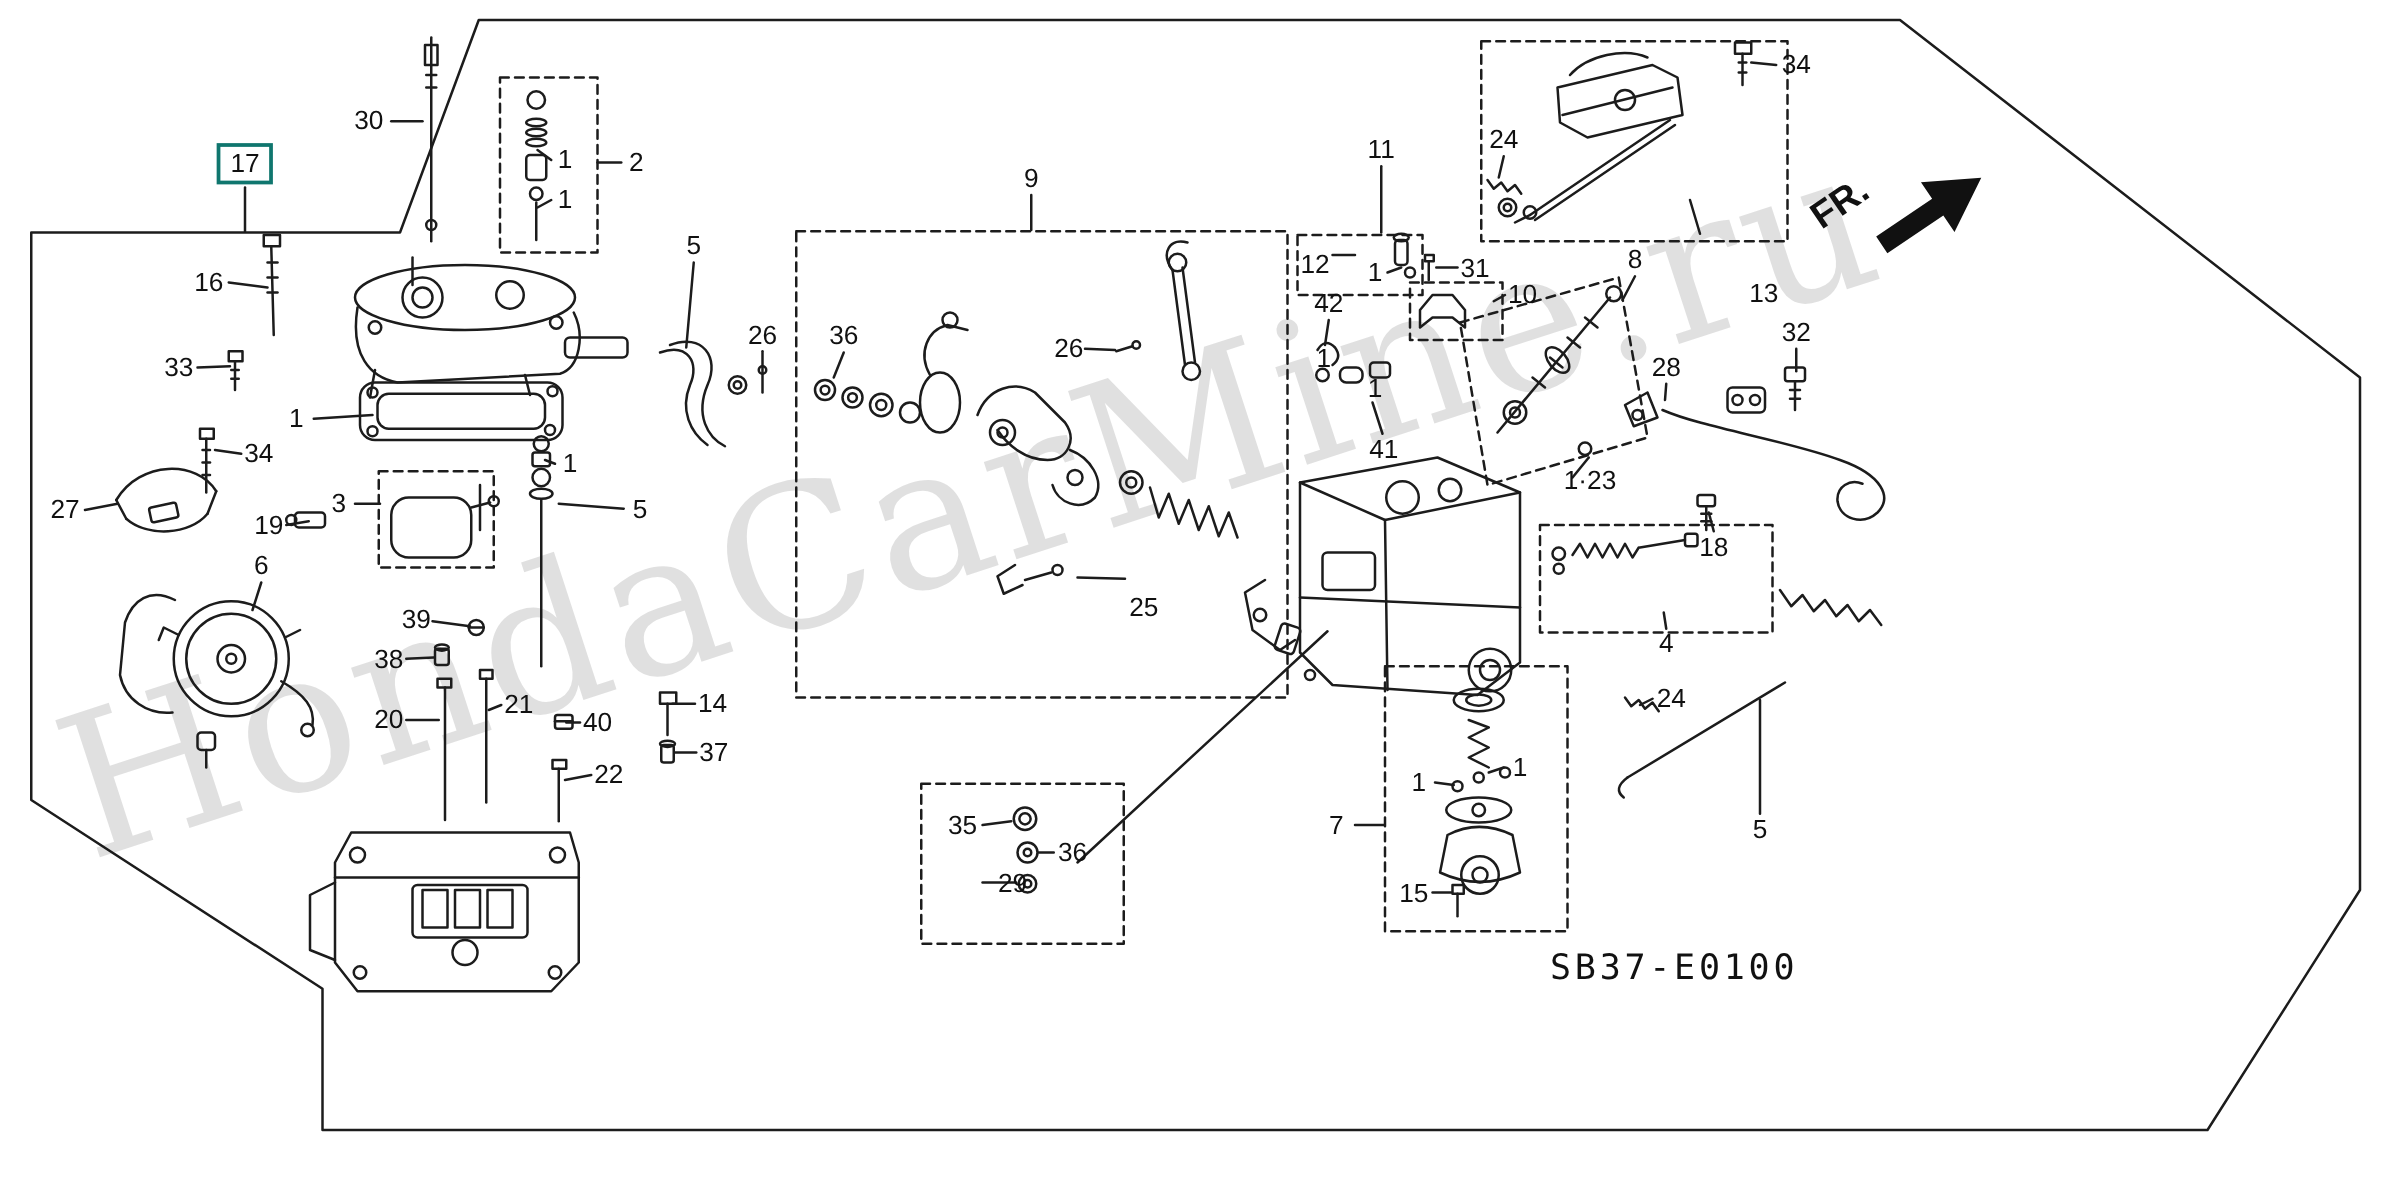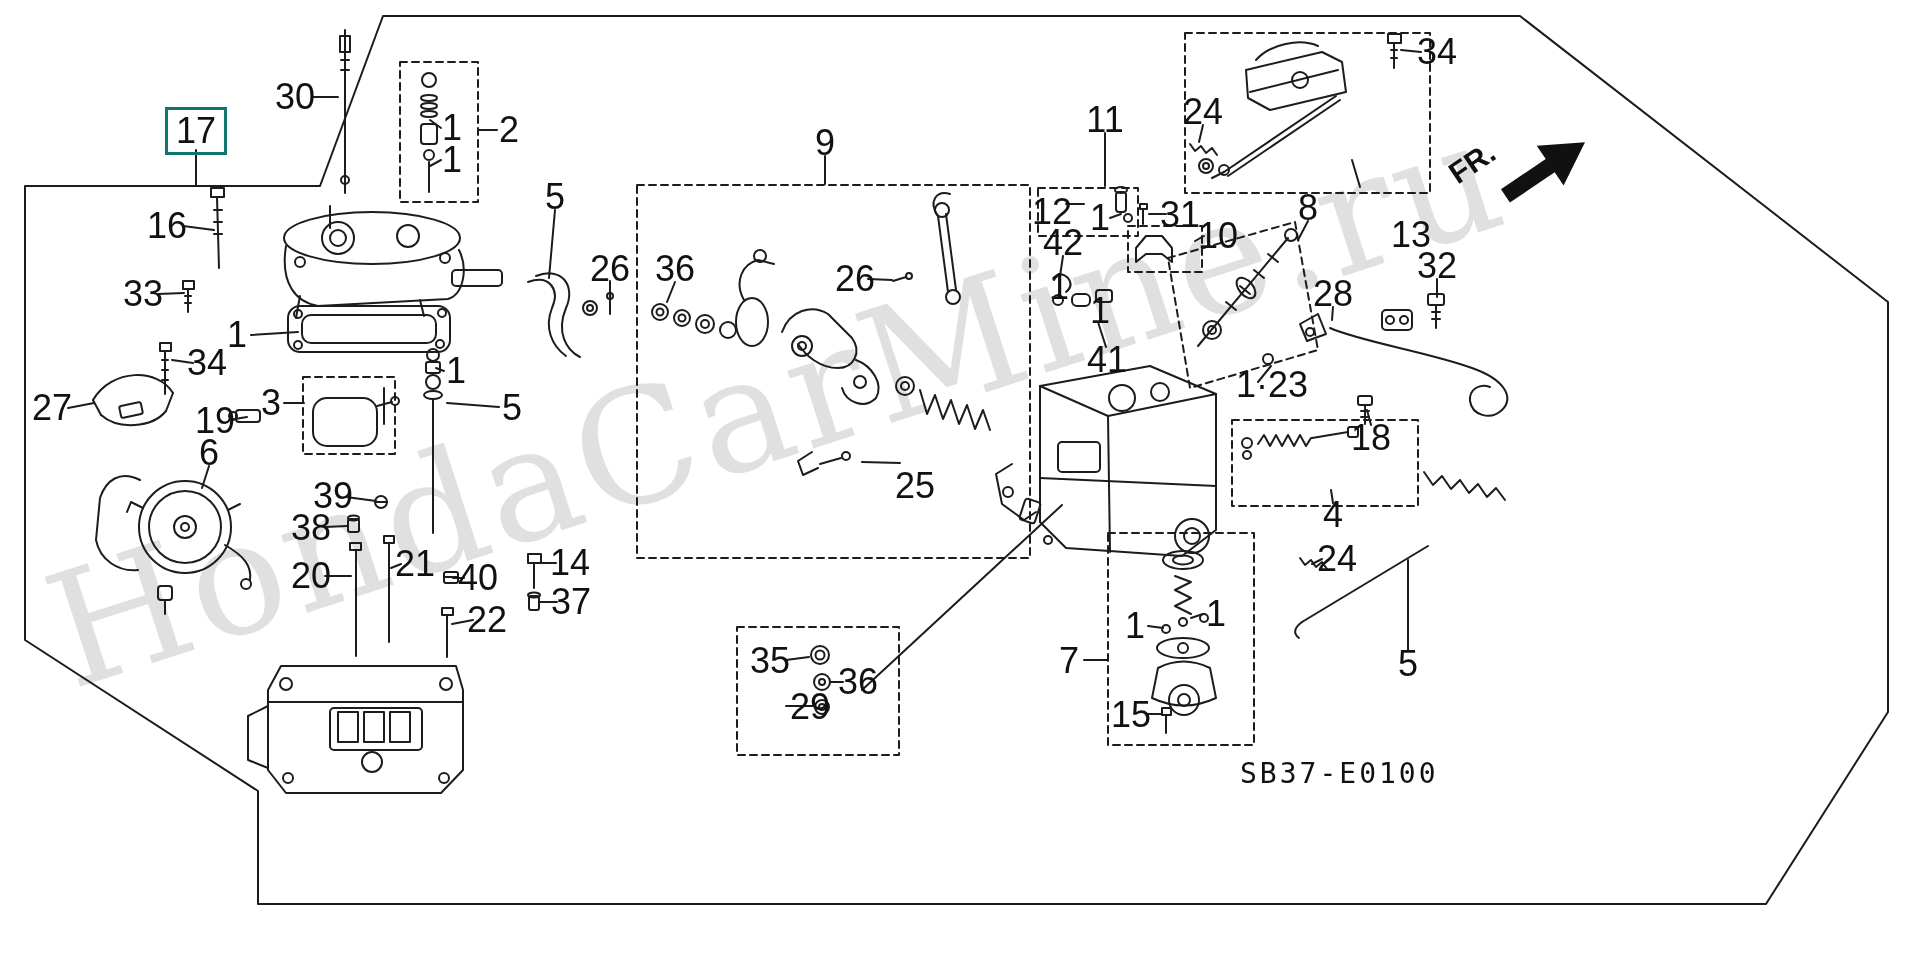--- a/index.html
+++ b/index.html
@@ -12,21 +12,21 @@
     font-family:"DejaVu Serif",serif;font-size:158px;white-space:nowrap;
     color:rgba(60,60,60,0.16);transform:rotate(-18deg);transform-origin:0 50%;
     letter-spacing:4px;pointer-events:none;user-select:none;
   }
   svg.lineart{position:absolute;left:0;top:0;z-index:2;}
   .ln{stroke:#1c1c1c;stroke-width:2;fill:none;stroke-linecap:round;stroke-linejoin:round;}
   .dash{stroke-dasharray:7 5;}
   .fill{fill:#111;stroke:none;}
   .callout{
     position:absolute;transform:translate(-50%,-50%);z-index:5;
-    font-family:"Liberation Sans",sans-serif;font-size:36px;color:#111;
+    font-family:"Liberation Sans",sans-serif;font-size:21px;color:#111;
     line-height:1;padding:1px 3px;cursor:pointer;white-space:nowrap;
   }
   .callout.boxed{border:3px solid #0f766e;padding:3px 8px;}
   .diagram-code{
     position:absolute;left:1240px;top:757px;z-index:5;
     font-family:"DejaVu Sans Mono",monospace;font-size:28px;
     letter-spacing:3px;color:#111;
   }
   .fr-label{
     position:absolute;left:1448px;top:146px;z-index:5;

